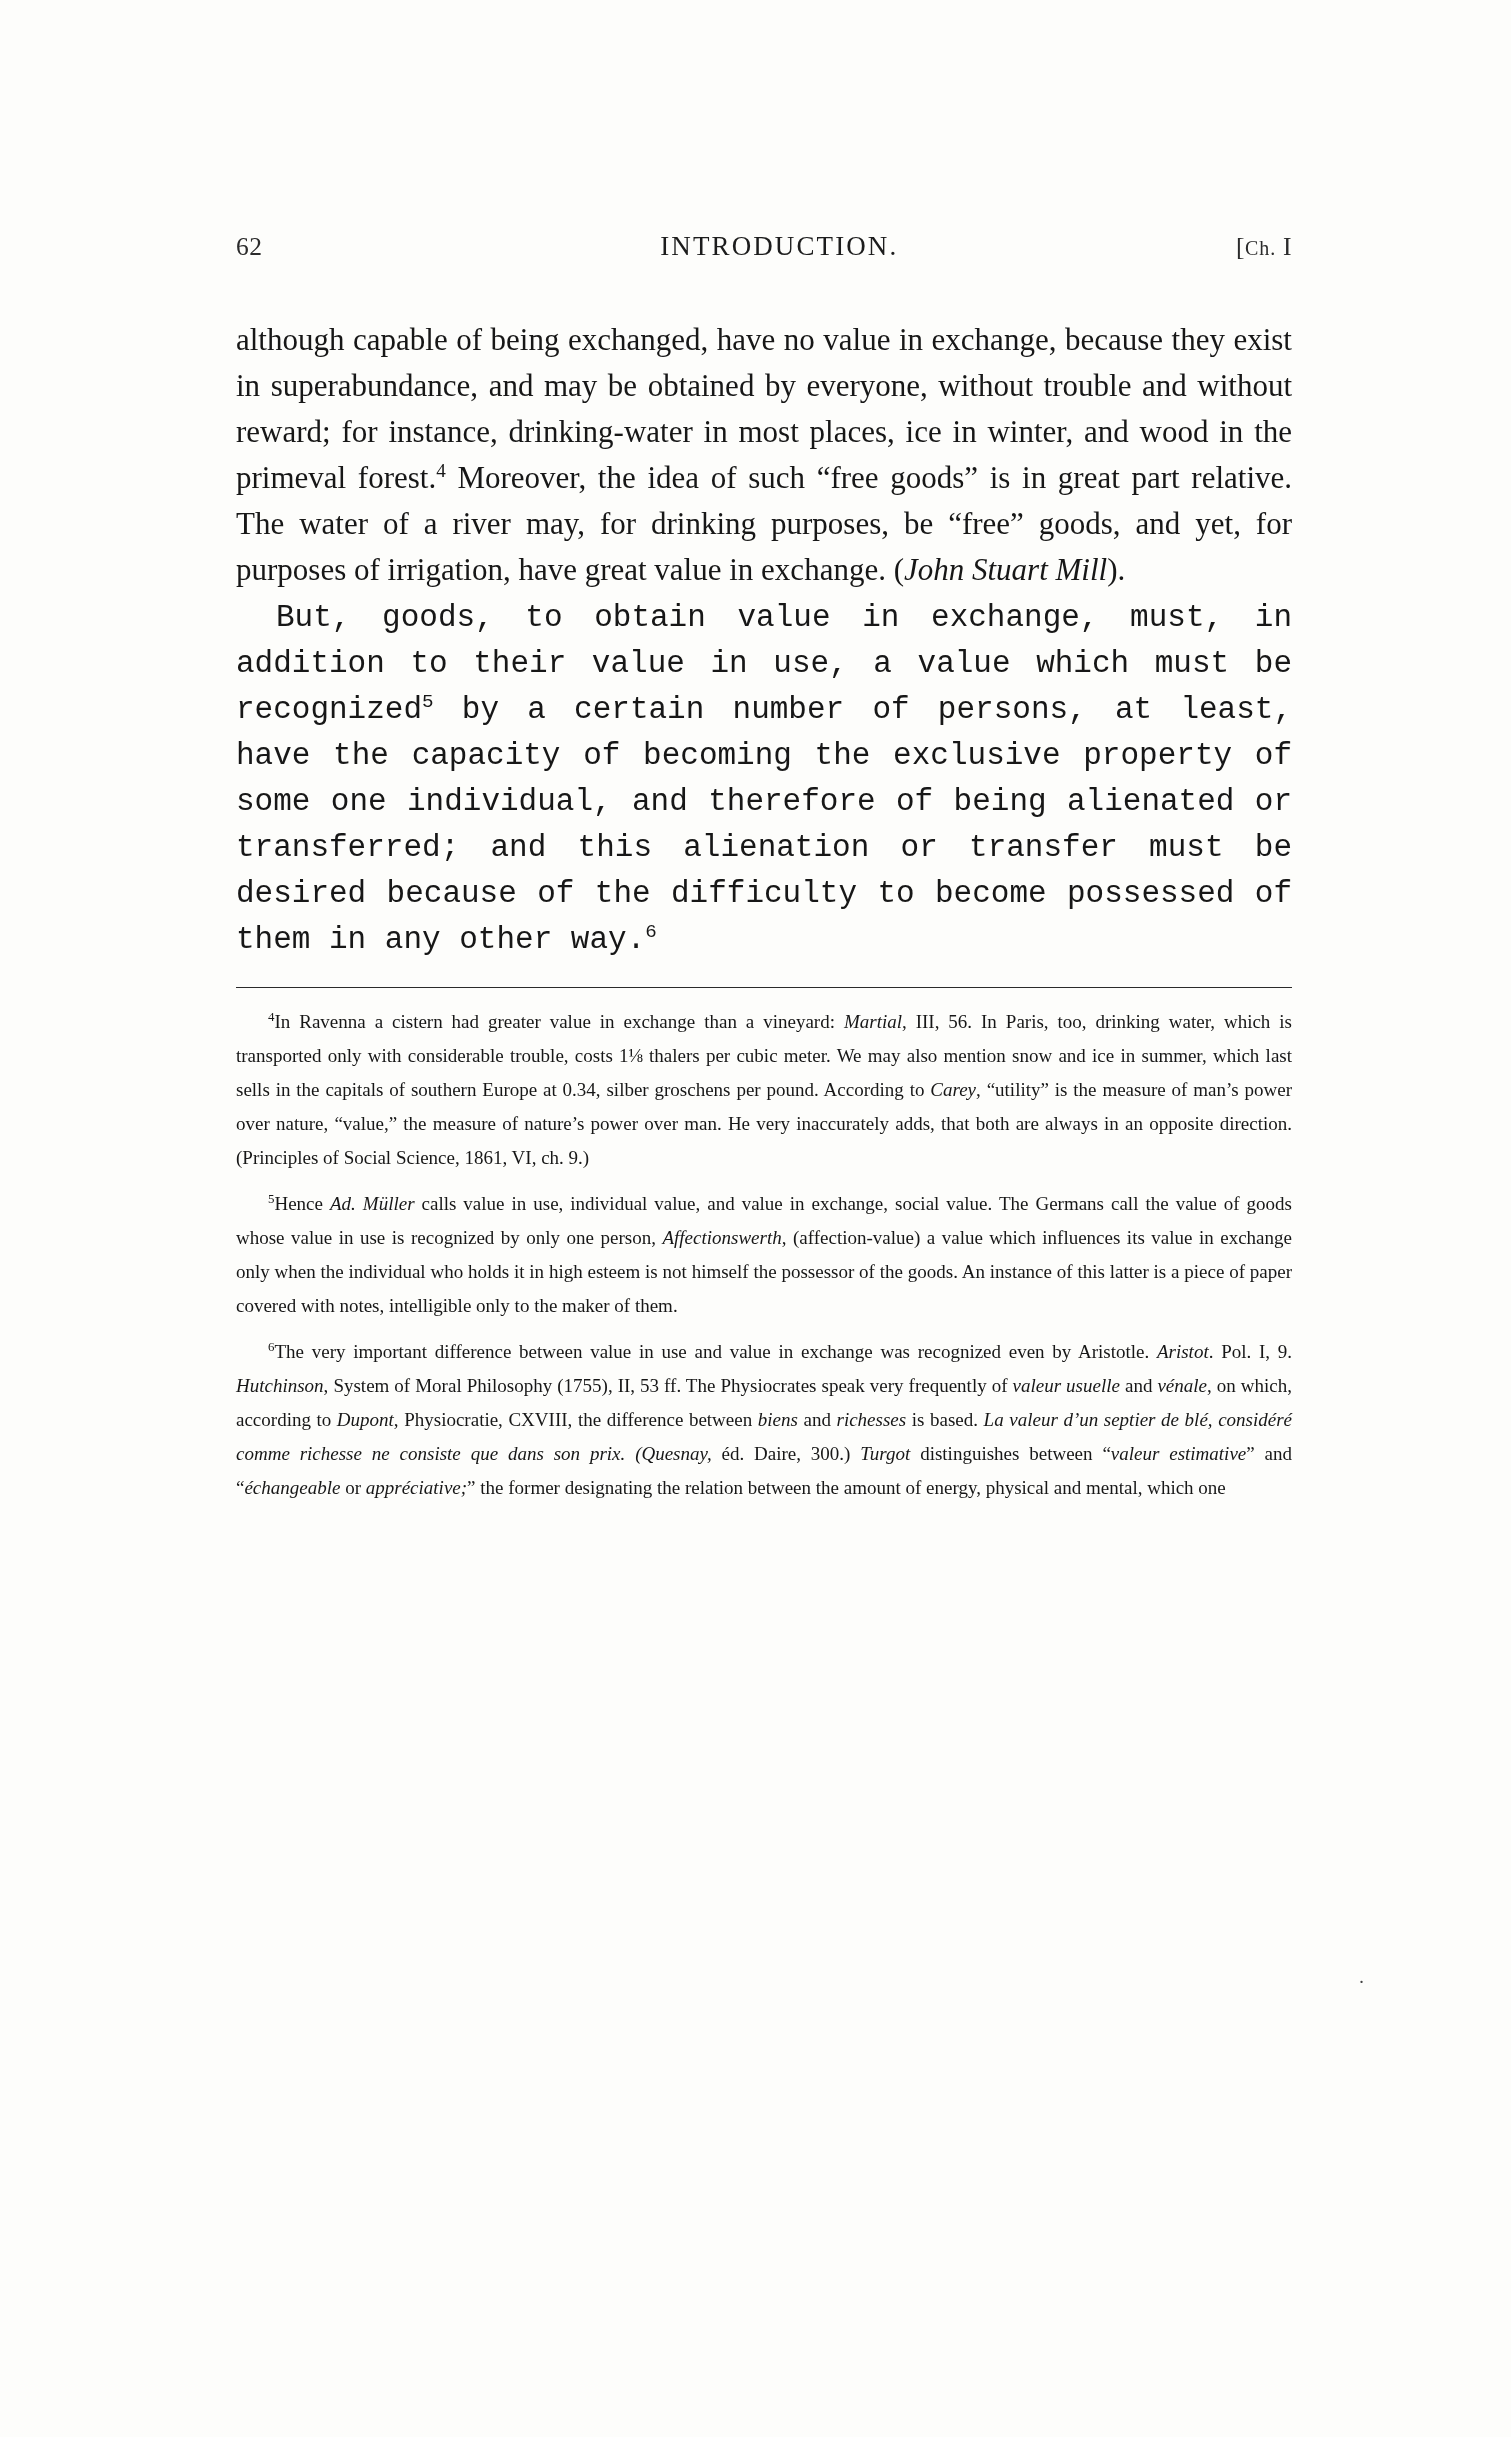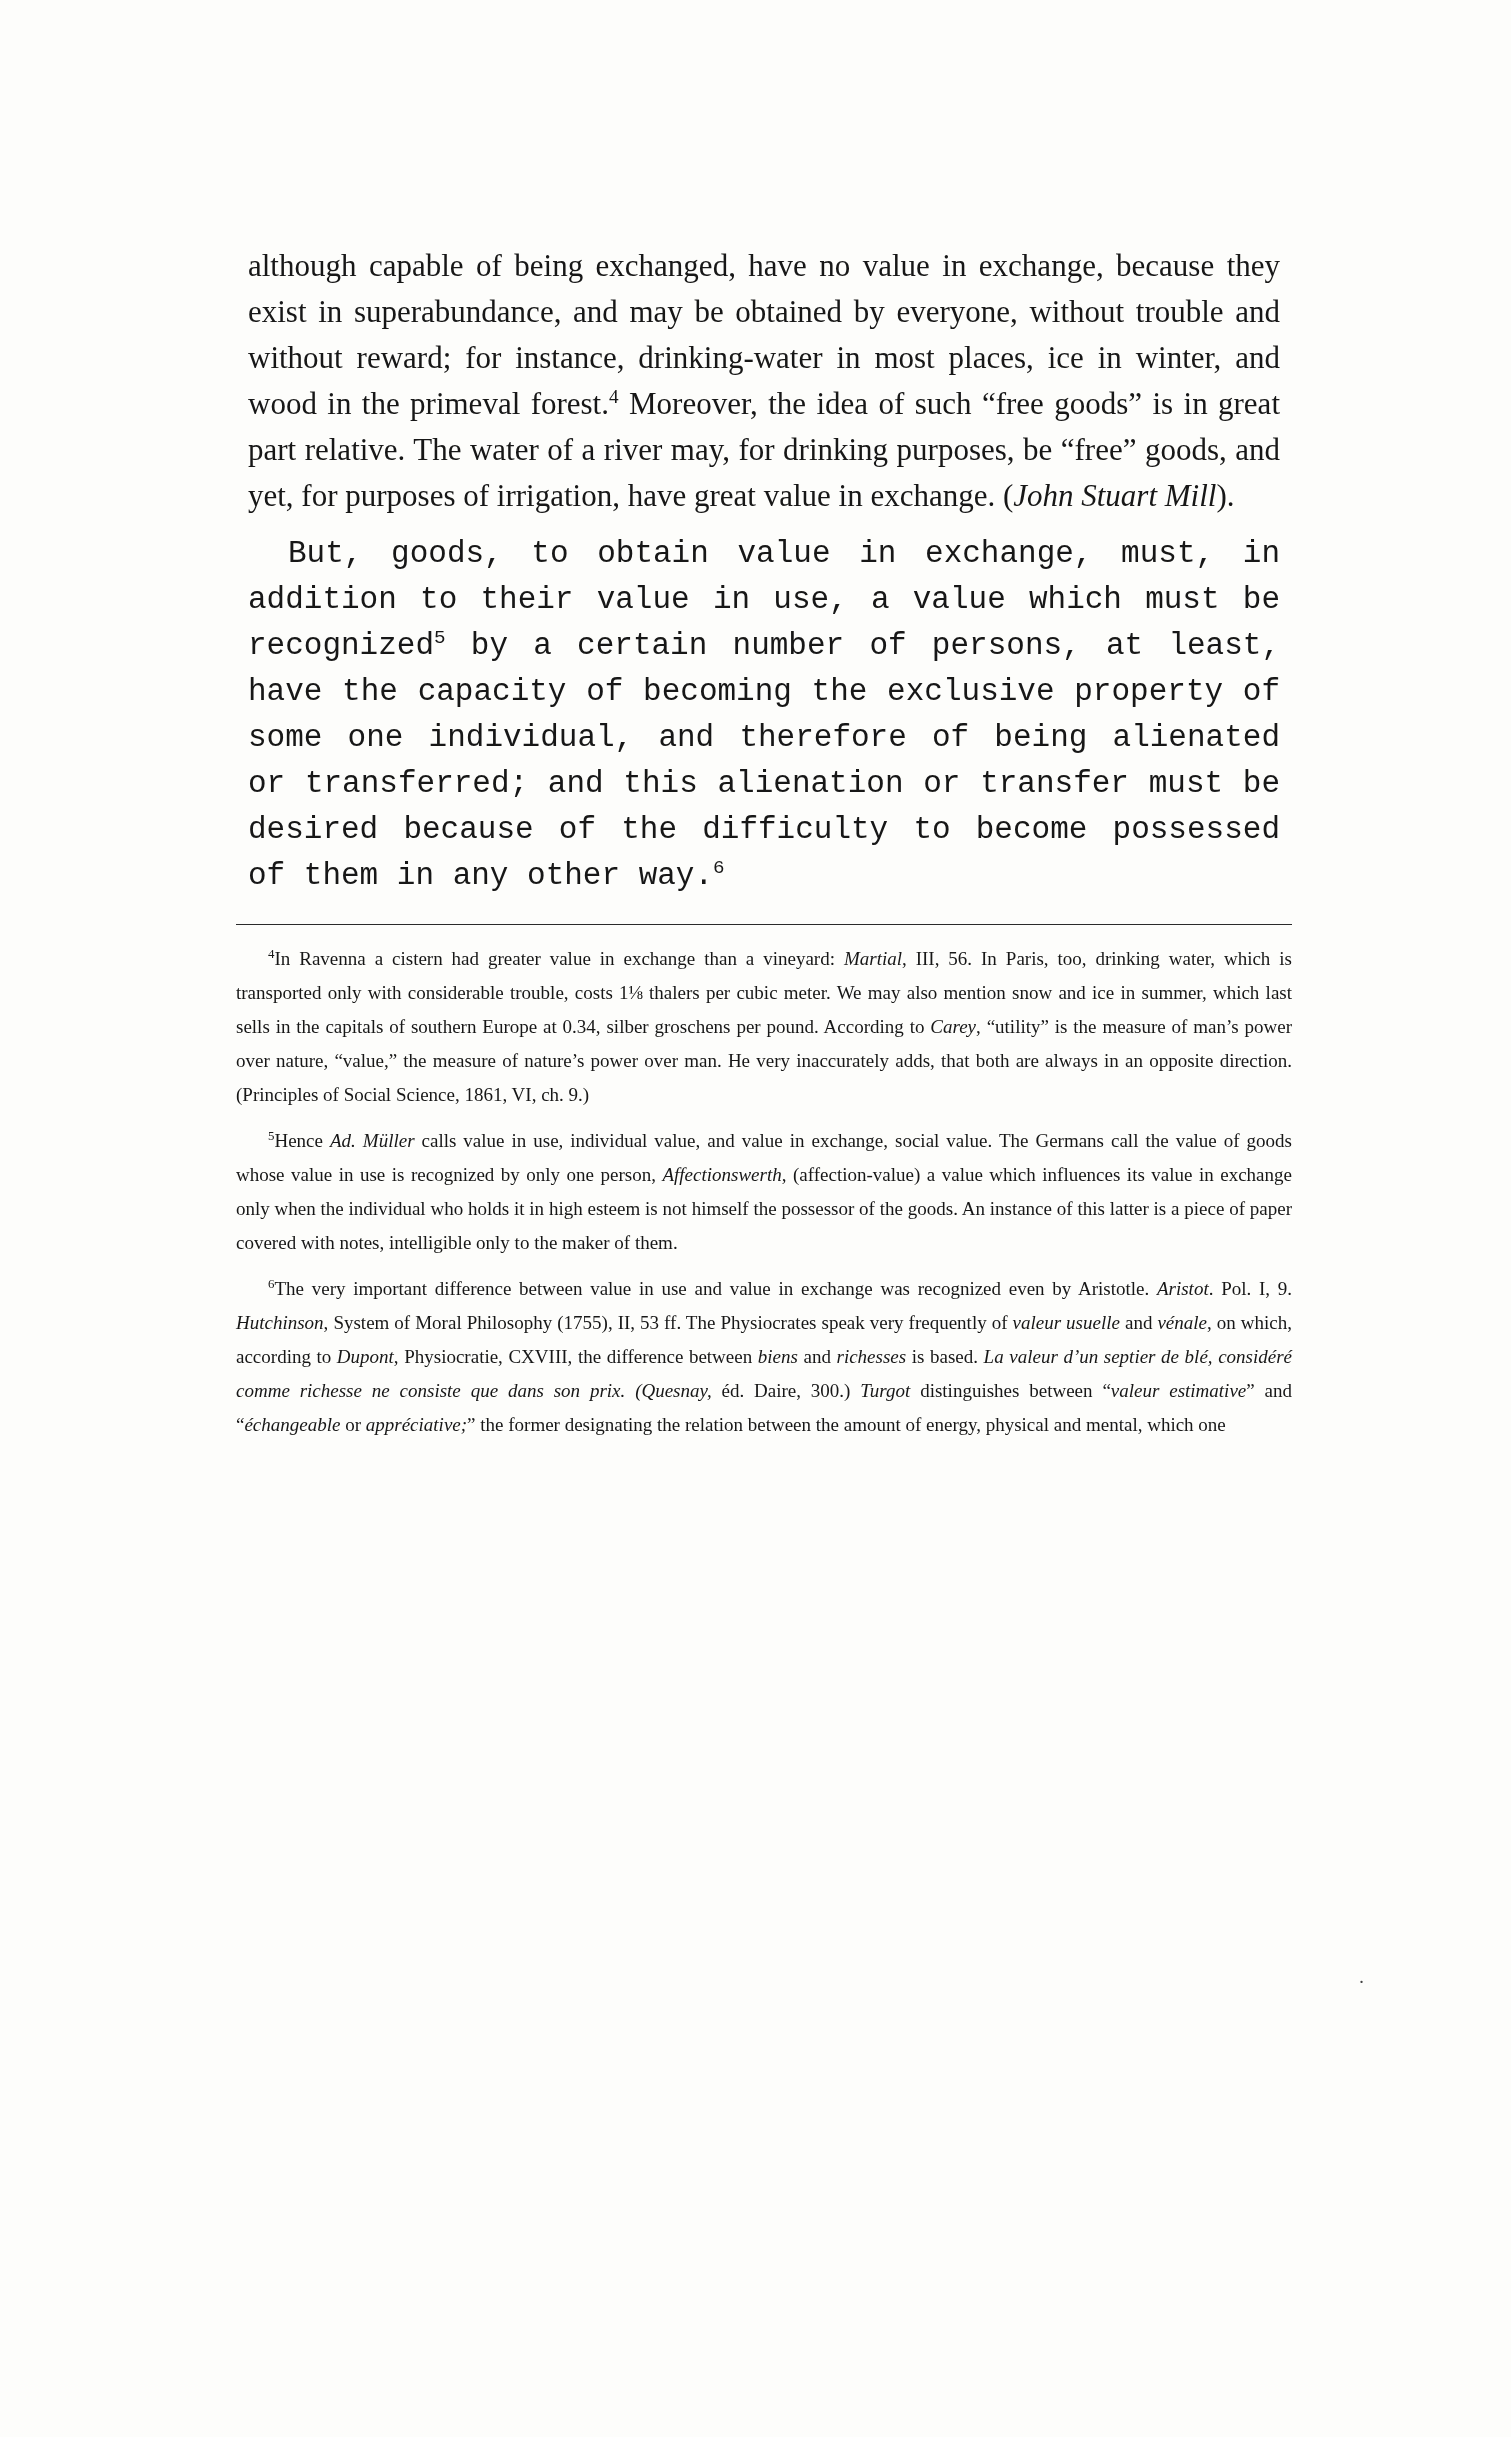--- a/index.html
+++ b/index.html
@@ -53,21 +53,21 @@
     letter-spacing: 0.5px;
     color: #2b2b2b;
   }
   .runhead .chap .sc {
     font-size: 20px;
     letter-spacing: 0.9px;
   }
 
   
   .body-text p {
-    margin: 12px;
+    margin: 0;
     font-size: 31px;
     line-height: 46px;
     text-align: justify;
     text-justify: inter-word;
     color: #171717;
     hyphens: manual;
   }
   .body-text p.indent {
     text-indent: 40px;
   }
@@ -116,20 +116,25 @@
     font-size: 21px;
     color: #444;
   }
 </style>
 </head>
 <body>
 
 <div class="page">
   <div class="content">
 
+    <div class="runhead">
+      <span class="folio">62</span>
+      <span class="title">INTRODUCTION.</span>
+      <span class="chap"><span>[</span><span class="sc">Ch.</span> <span>I</span></span>
+    </div>
 
     <div class="body-text">
       <p><span>although capable of being exchanged, have no value in exchange, because they exist in superabundance, and may be obtained by everyone, without trouble and without reward; for instance, drinking-water in most places, ice in winter, and wood in the primeval forest.</span><sup>4</sup><span> Moreover, the idea of such “free goods” is in great part relative. The water of a river may, for drinking purposes, be “free” goods, and yet, for purposes of irrigation, have great value in exchange. (</span><em>John Stuart Mill</em><span>).</span></p>
 
       <p class="indent"><span>But, goods, to obtain value in exchange, must, in addition to their value in use, a value which must be recognized</span><sup>5</sup><span> by a certain number of persons, at least, have the capacity of becoming the exclusive property of some one individual, and therefore of being alienated or transferred; and this alienation or transfer must be desired because of the difficulty to become possessed of them in any other way.</span><sup>6</sup></p>
     </div>
 
     <hr class="fn-rule">
 
     <div class="footnotes">

